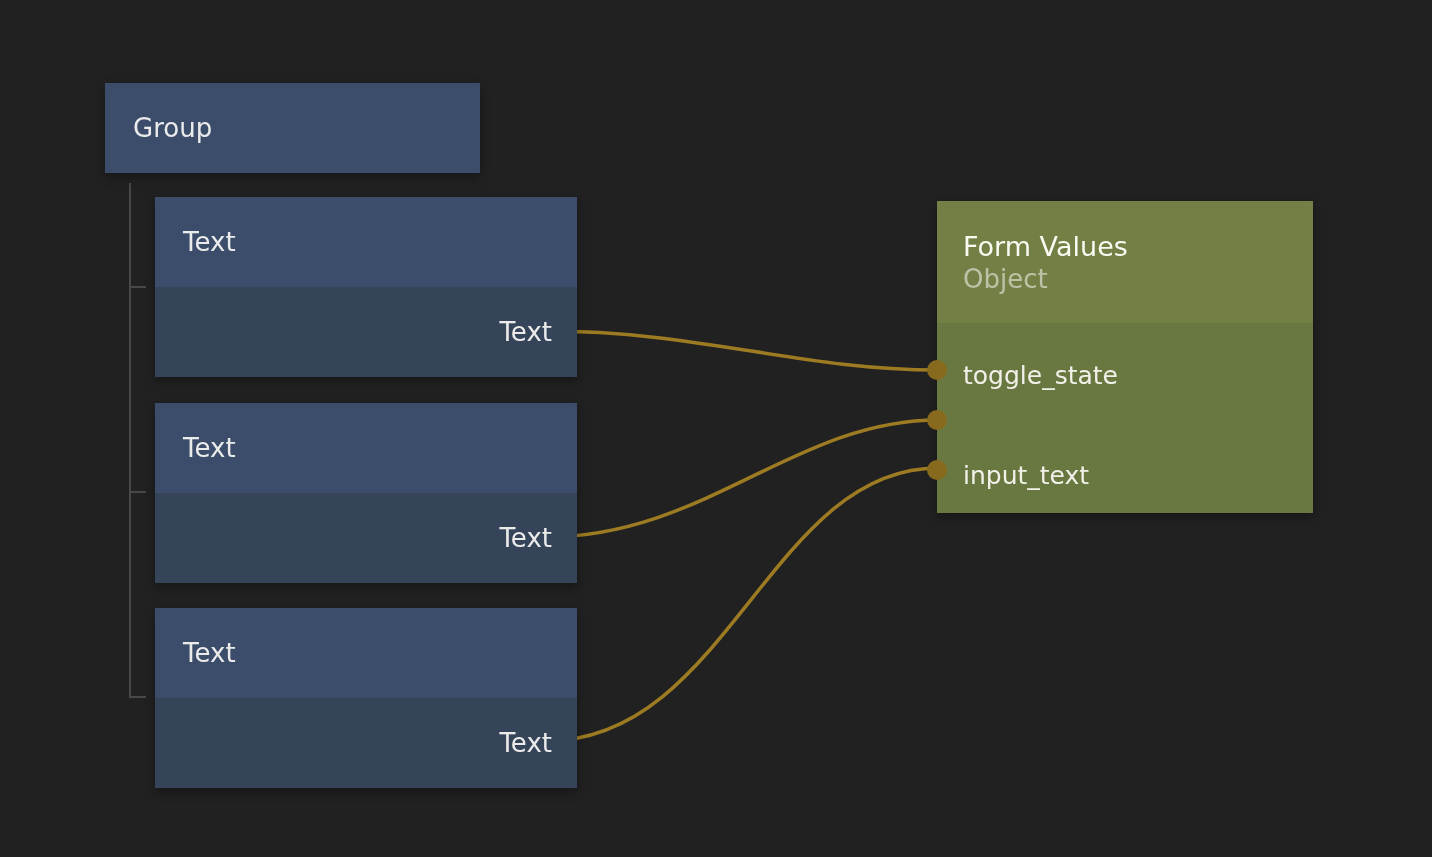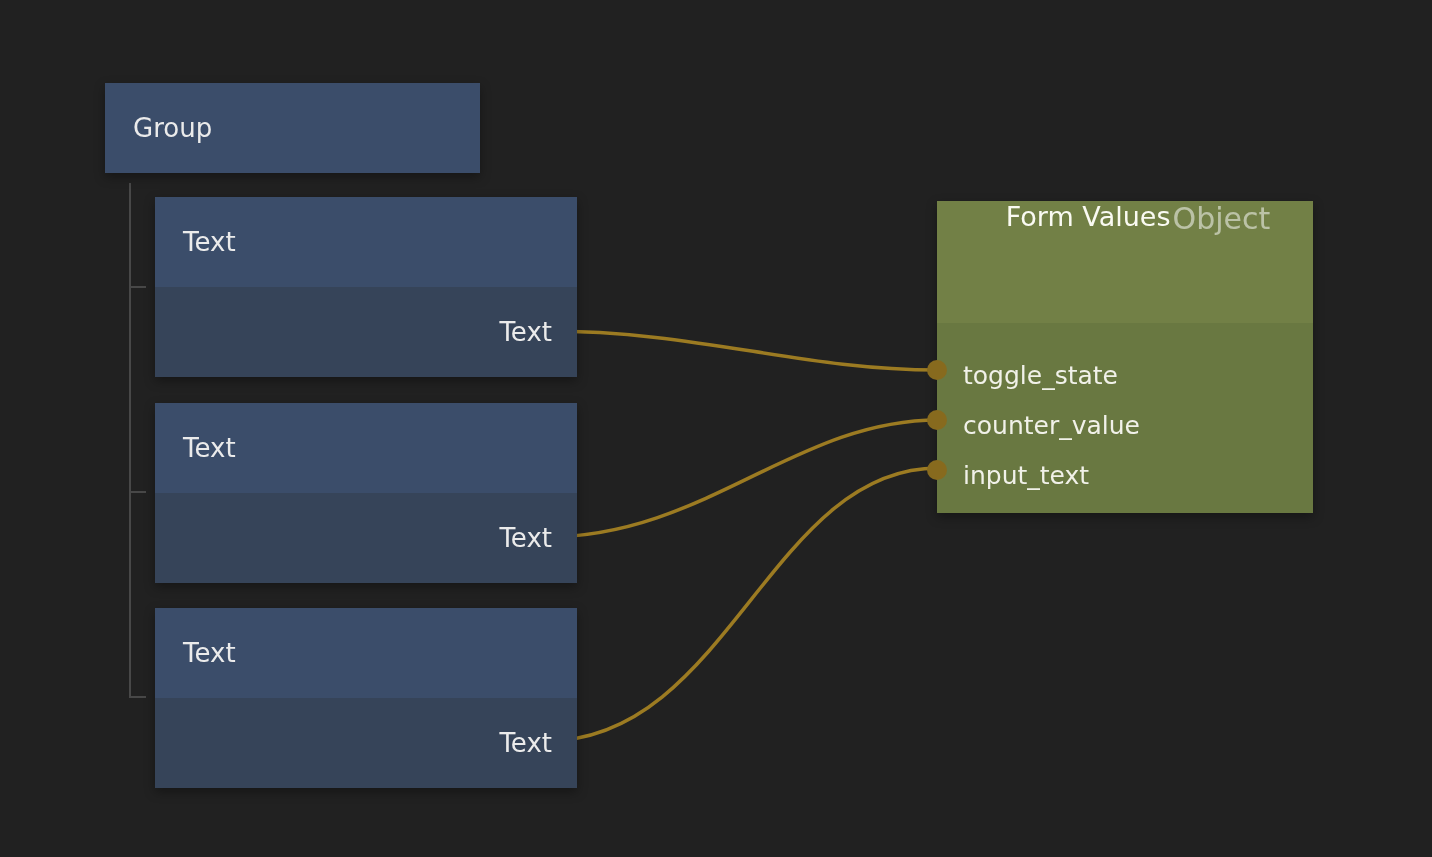--- a/index.html
+++ b/index.html
@@ -51,25 +51,25 @@
   .text-node .tn-body{
     height:90px;background:var(--body-blue);
     display:flex;align-items:center;justify-content:flex-end;
   }
   .text-node .tn-body span{color:var(--label);font-size:26px;padding-right:25px;}
 
   
   .form-node{left:937px;top:201px;width:376px;height:312px;}
   .form-node .fn-header{
     height:122px;background:var(--hdr-green);
-    display:flex;flex-direction:row;justify-content:center;
+    display:flex;flex-direction:column;justify-content:center;
     padding-left:26px;gap:2px;
   }
   .form-node .fn-title{color:var(--form-title);font-size:27px;}
-  .form-node .fn-subtitle{color:var(--form-sub);font-size:30px;}
+  .form-node .fn-subtitle{color:var(--form-sub);font-size:26px;}
   .form-node .fn-body{
     height:190px;background:var(--body-green);
     padding-top:22px;
   }
   .fn-row{
     position:relative;height:50px;
     display:flex;align-items:center;
   }
   .fn-row .fn-label{color:var(--form-field);font-size:25px;padding-left:26px;margin-top:11px;}
   .fn-port{
@@ -132,21 +132,20 @@
       <div class="fn-title">Form Values</div>
       <div class="fn-subtitle">Object</div>
     </div>
     <div class="fn-body">
       <div class="fn-row">
         <span class="fn-port"></span>
         <span class="fn-label">toggle_state</span>
       </div>
       <div class="fn-row">
         <span class="fn-port"></span>
-        <span class="fn-label">counter_value</span>
       </div>
       <div class="fn-row">
         <span class="fn-port"></span>
         <span class="fn-label">input_text</span>
       </div>
     </div>
   </div>
 
 </div>
 

